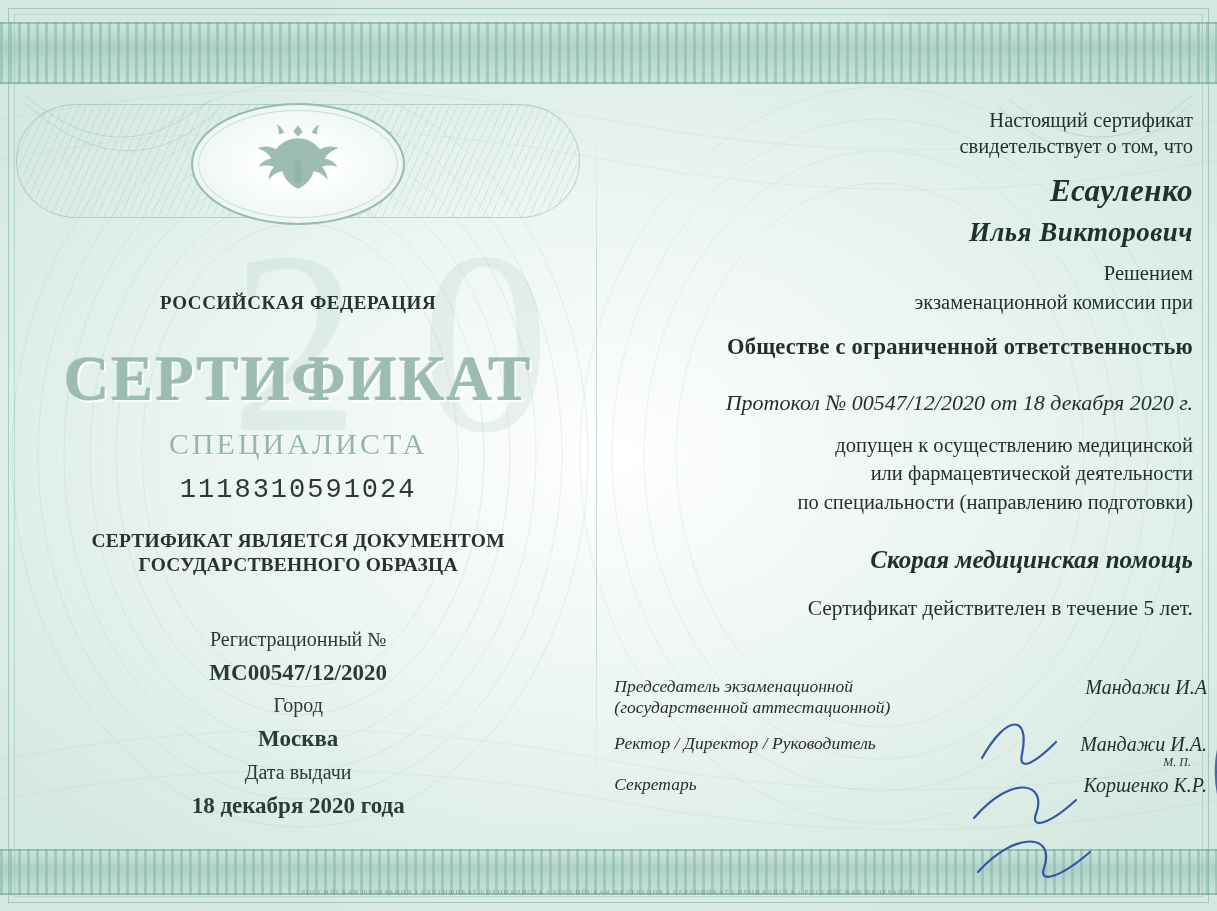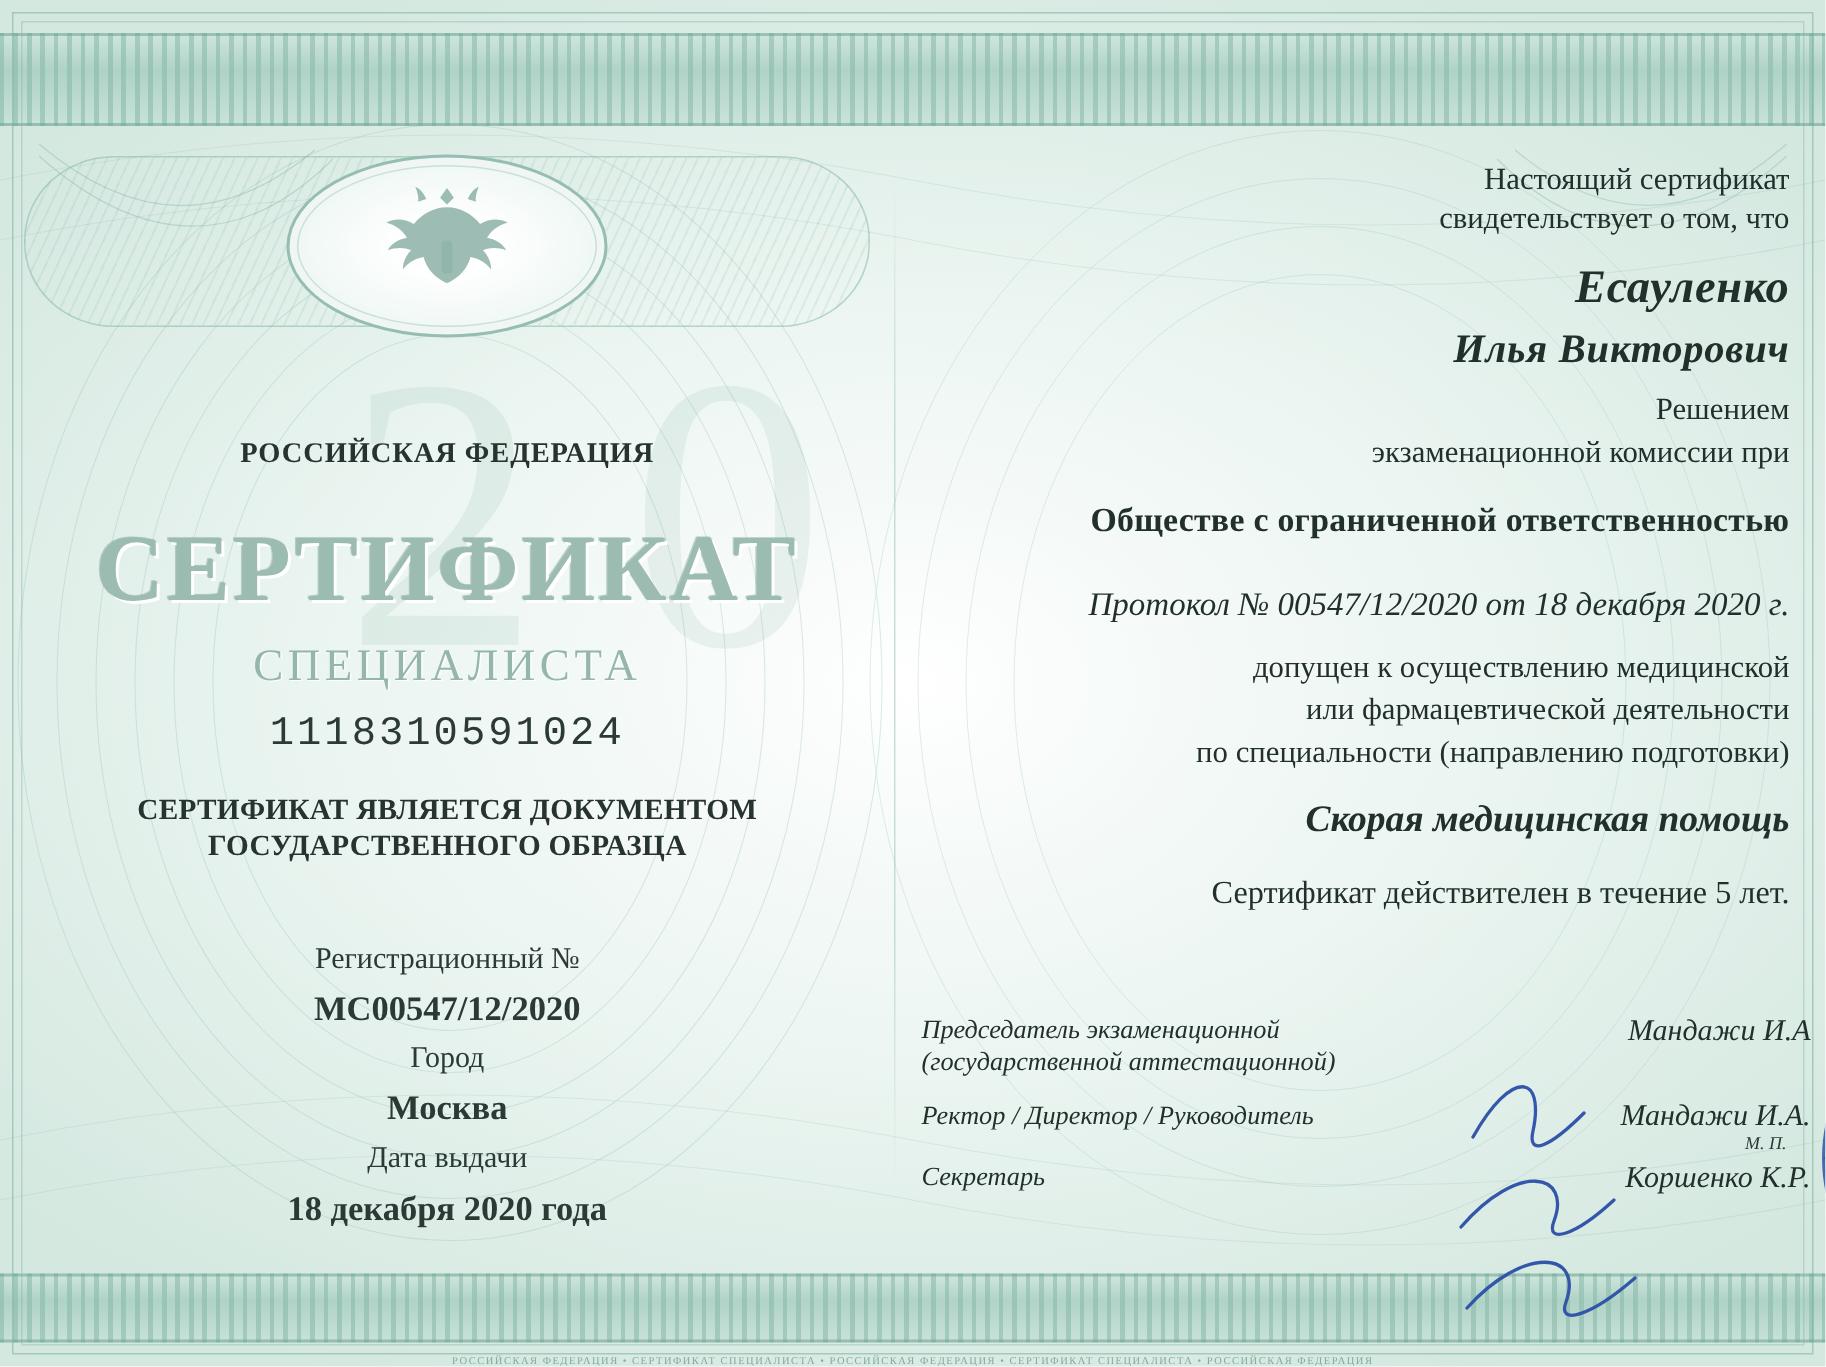--- a/index.html
+++ b/index.html
@@ -240,21 +240,21 @@
     margin-top: 30px;
     font-style: italic;
     font-size: 22px;
   }
   .permit {
     margin-top: 16px;
     font-size: 20.5px;
     line-height: 1.3;
   }
   .speciality {
-    margin-top: 18px;
+    margin-top: 31px;
     font-style: italic;
     font-weight: bold;
     font-size: 25px;
   }
   .valid {
     margin-top: 22px;
     font-size: 21.5px;
   }
 
   
@@ -307,21 +307,21 @@
     width: 236px;
     height: 236px;
     pointer-events: none;
     opacity: .95;
   }
 
   
   .microtext {
     position: absolute;
     left: 0; right: 0;
-    bottom: 0;
+    bottom: 15px;
     text-align: center;
     font-size: 7px;
     letter-spacing: 1px;
     color: rgba(100,150,135,.75);
   }
 </style>
 </head>
 <body>
 
 <div class="certificate">

